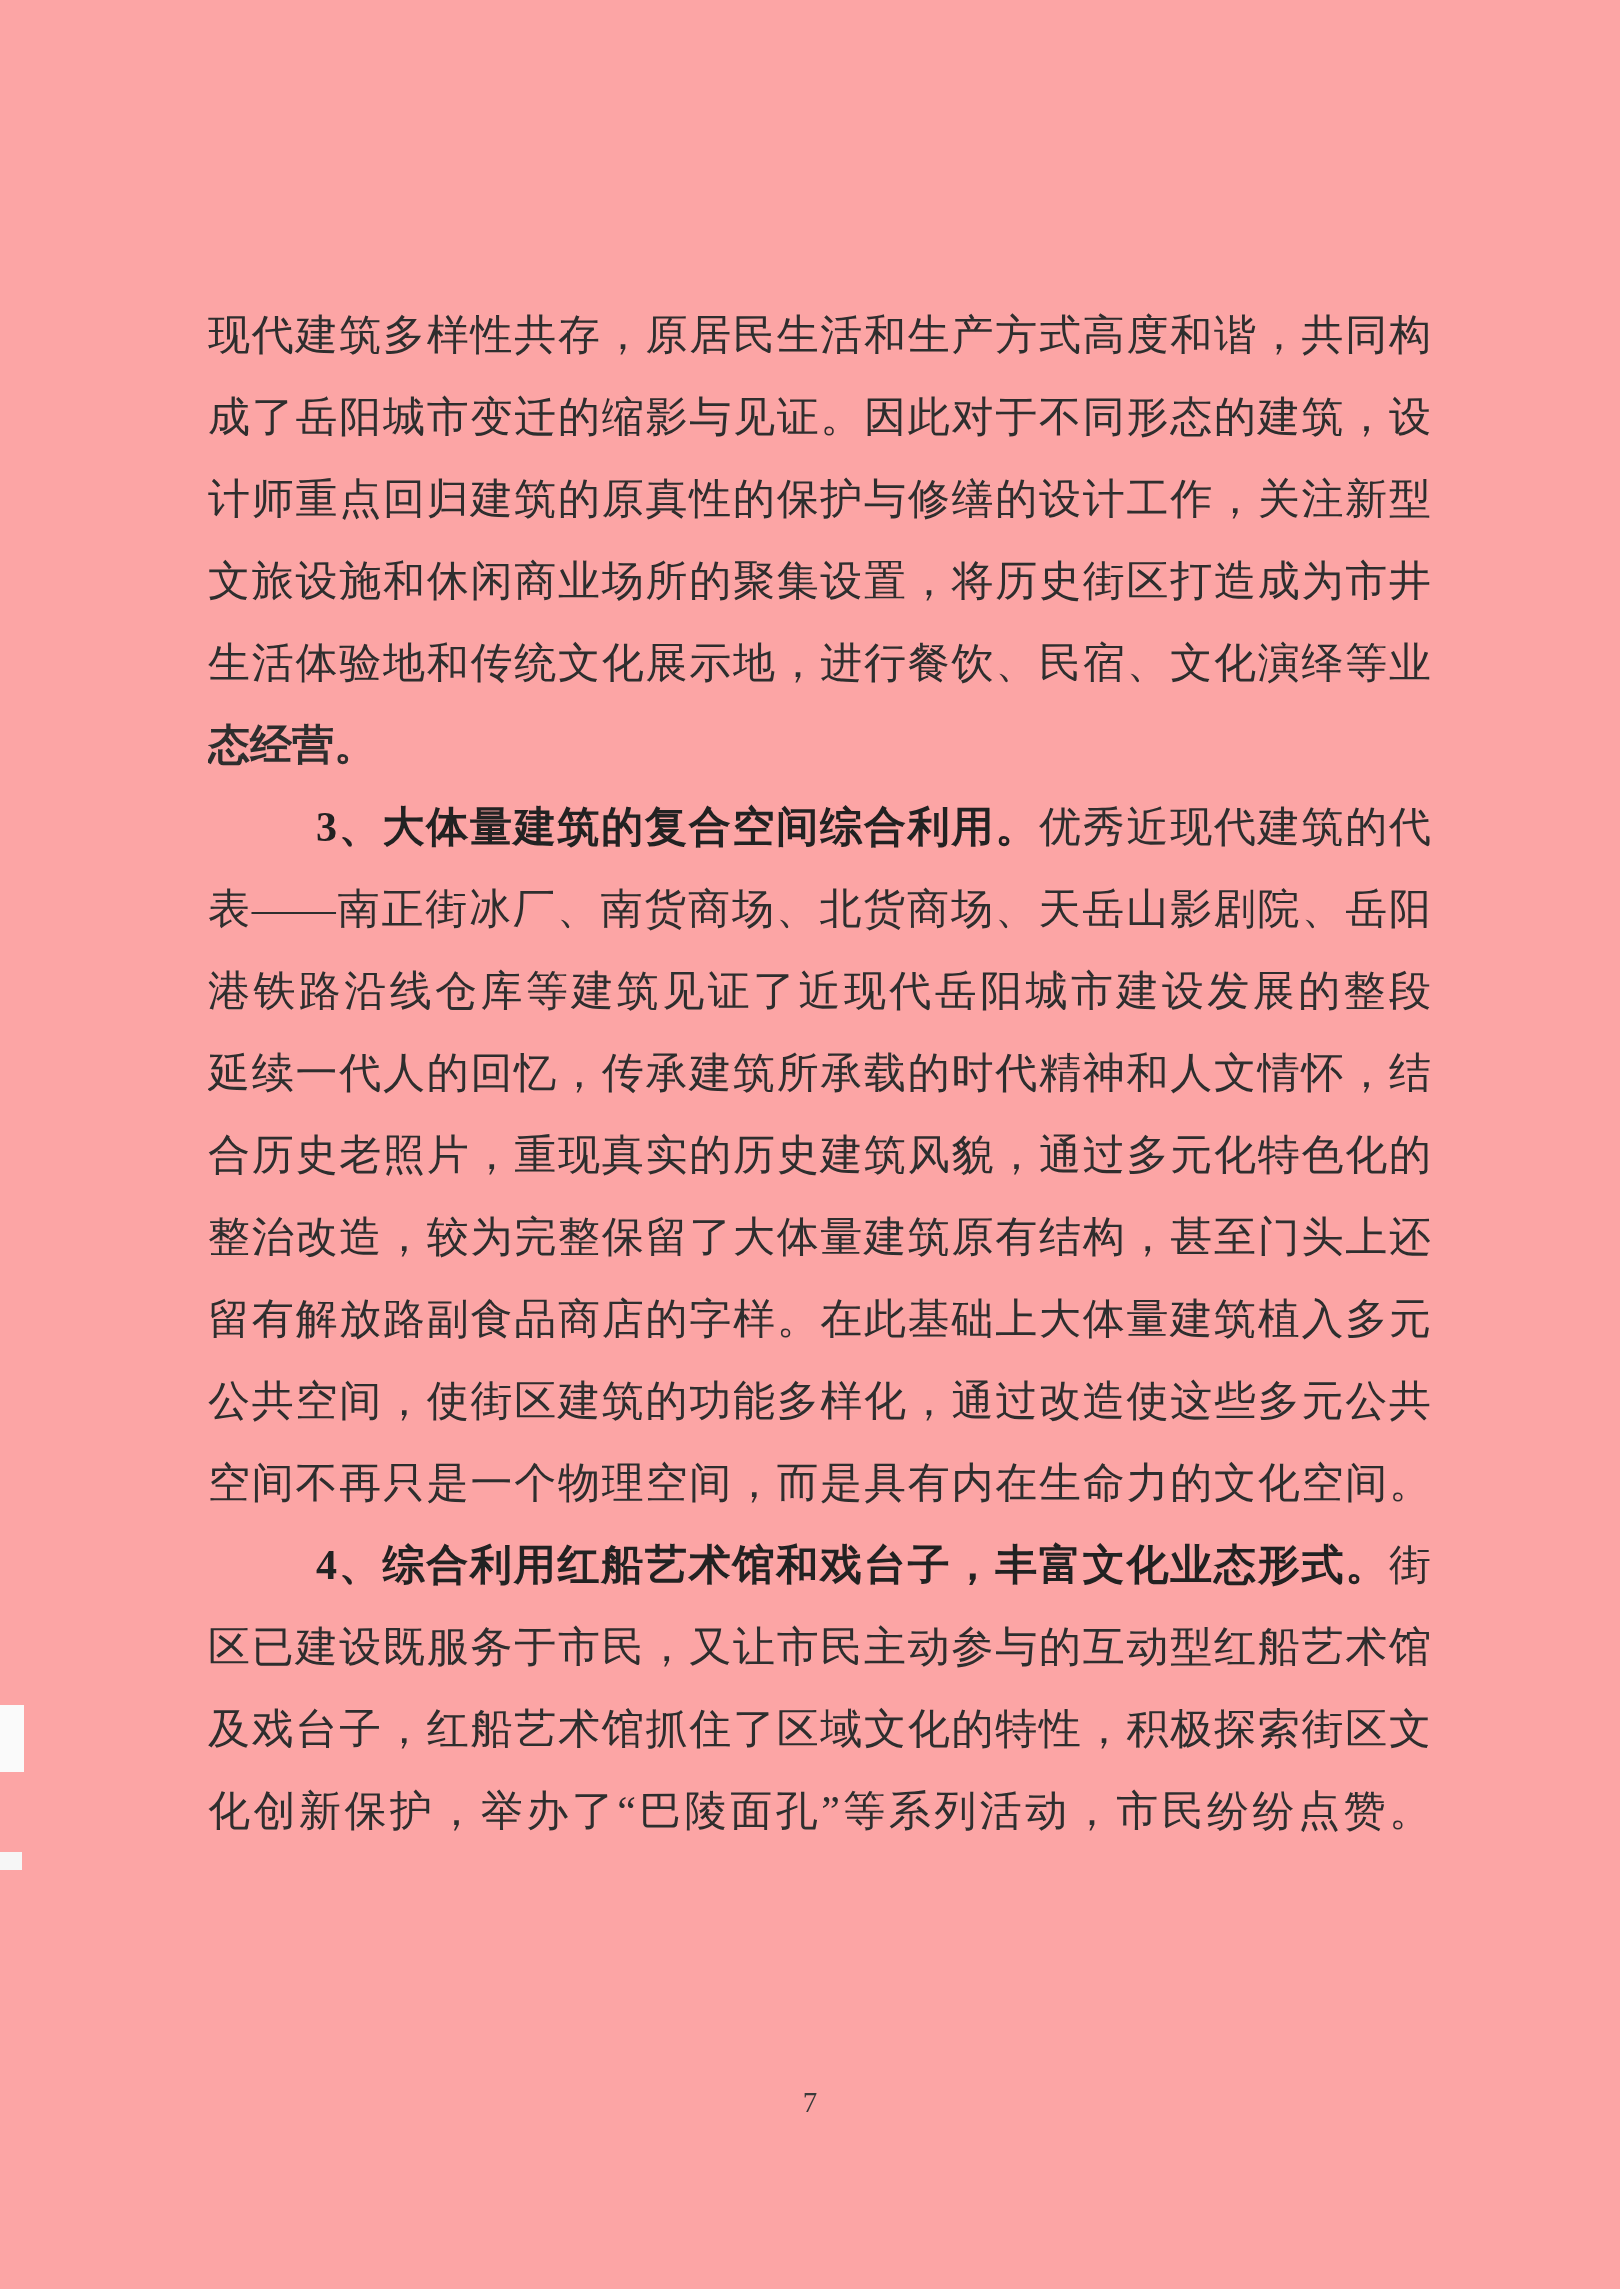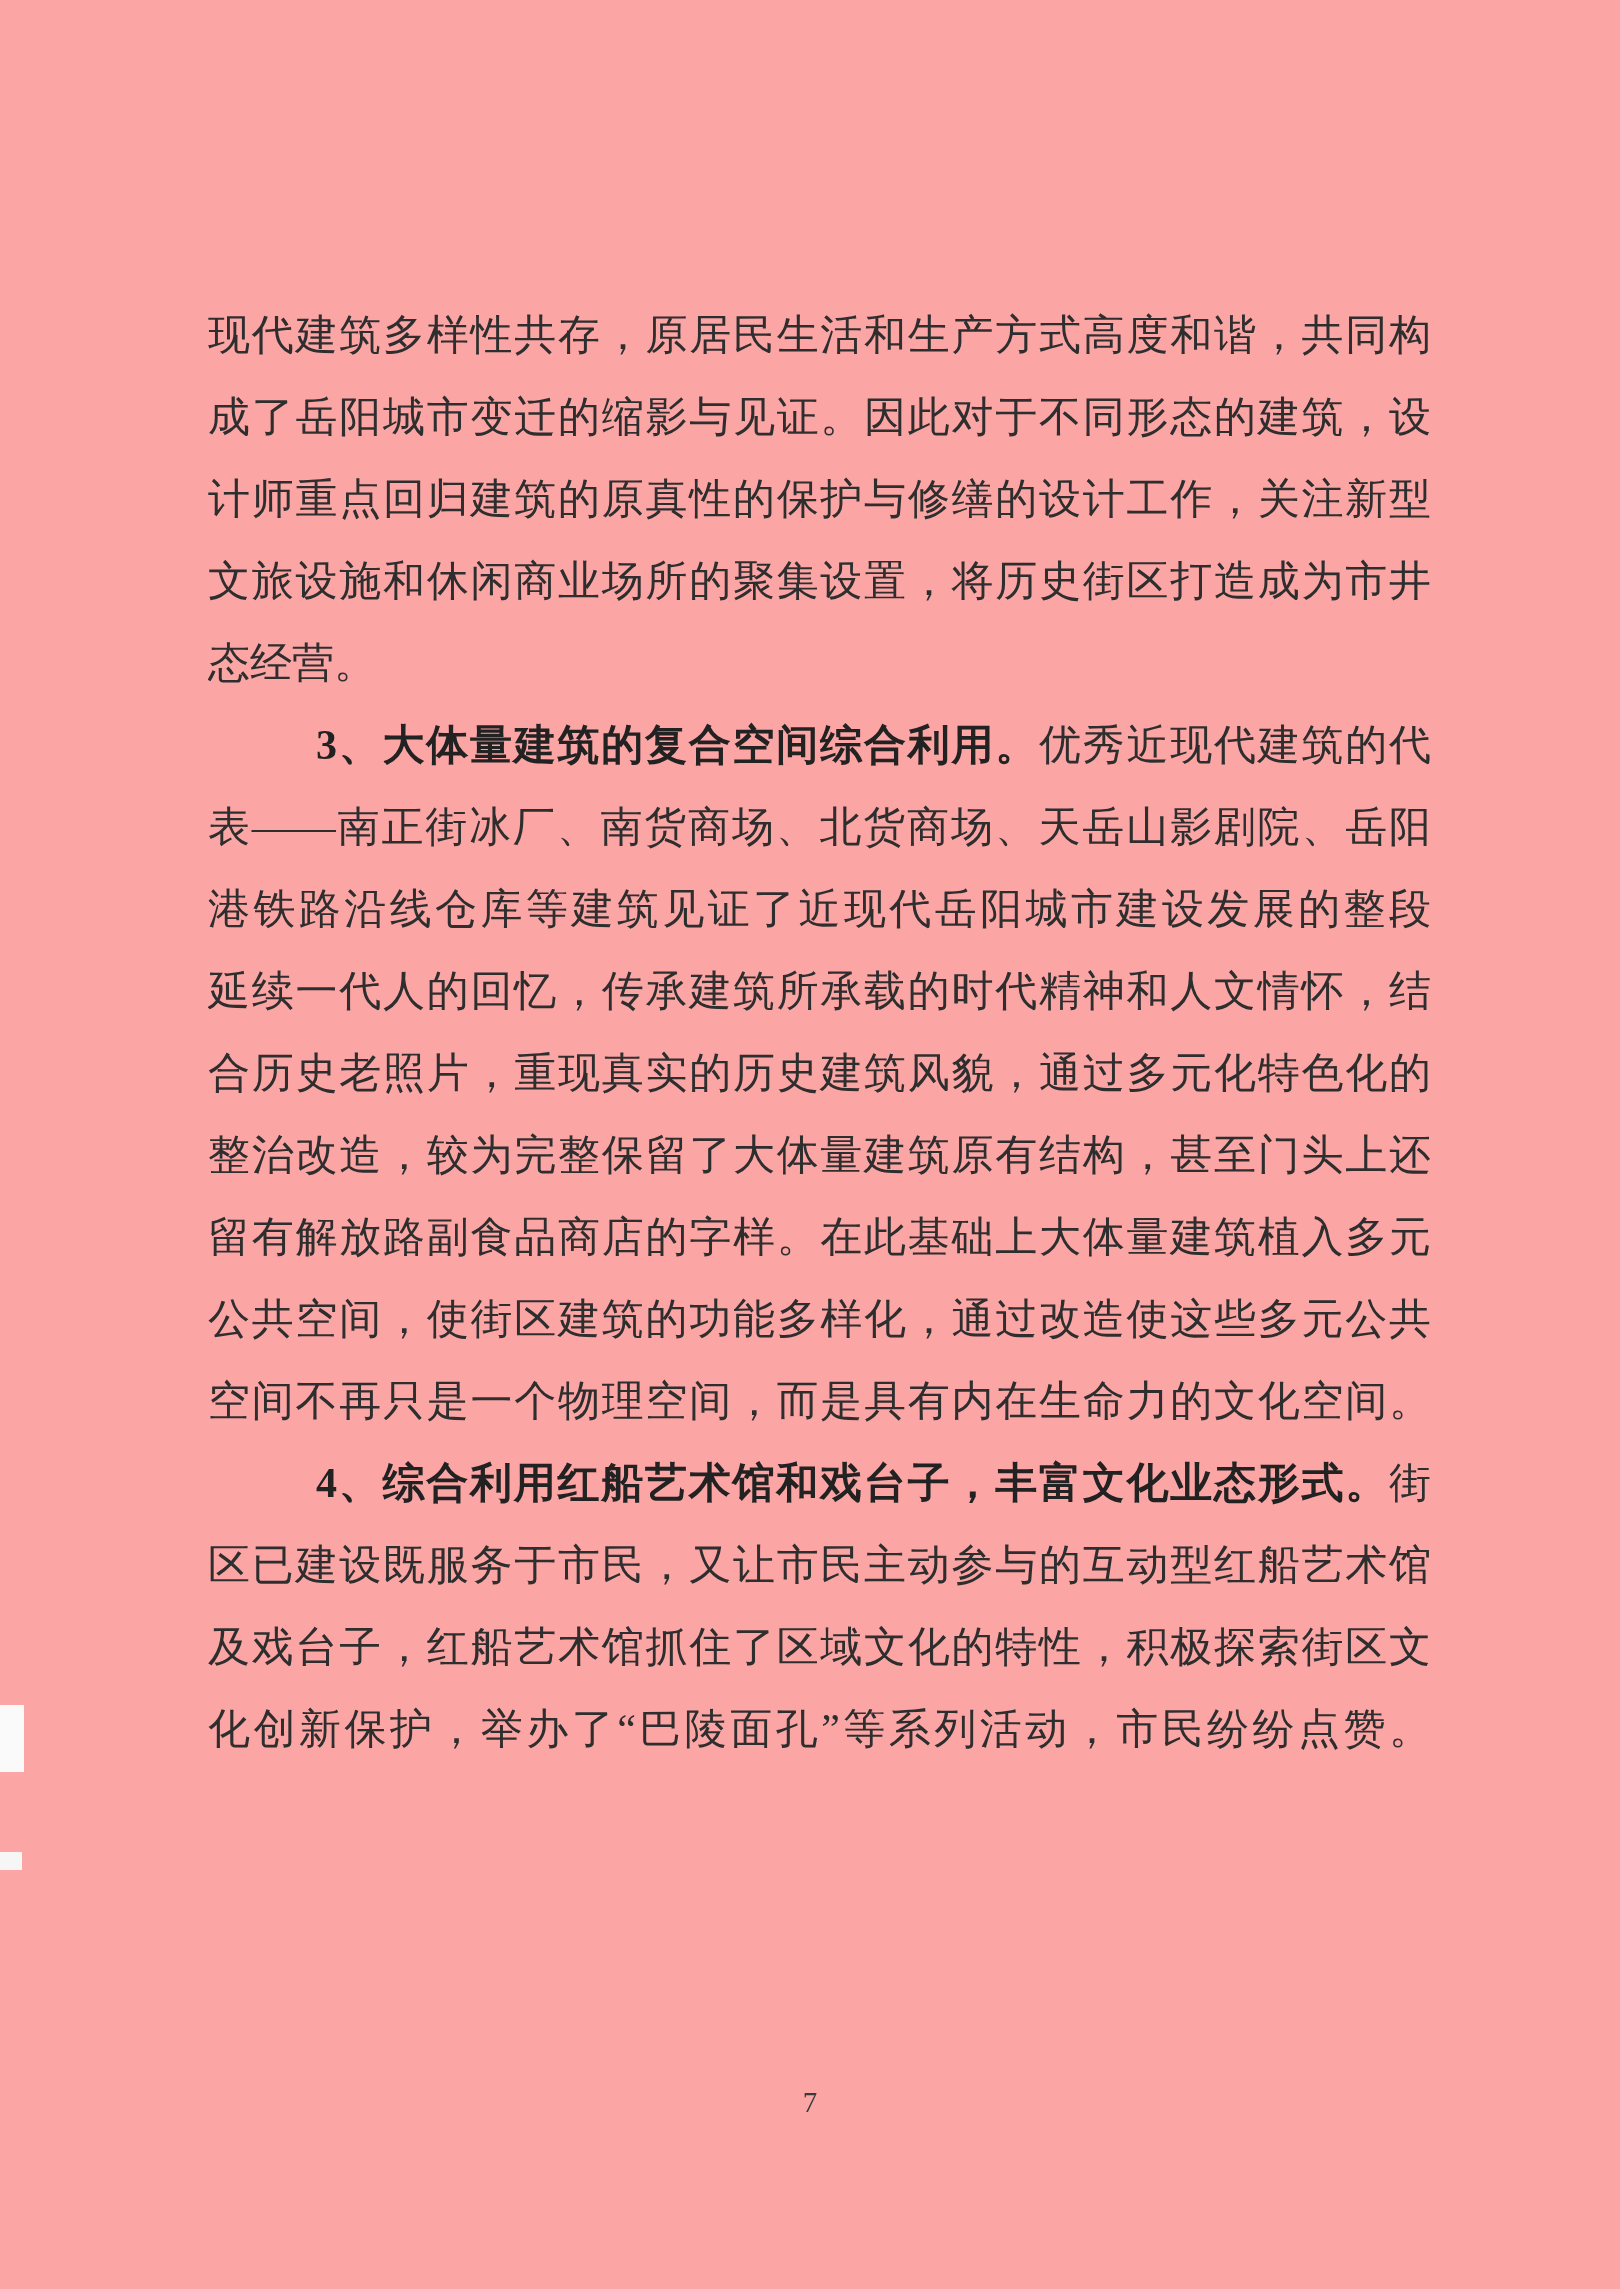--- a/index.html
+++ b/index.html
@@ -27,20 +27,21 @@
     height: 82px;
     color: #2e2e2e;
     text-align: justify;
     text-align-last: justify;
     overflow: hidden;
     white-space: normal;
   }
   .line.last {
     text-align: center;
     text-align-last: left;
+    font-weight: bold;
   }
   .line.indent {
     text-indent: 84px;
   }
   .bold {
     font-weight: bold;
     color: #222222;
     margin-left: 24px;
   }
   .page-number {
@@ -76,20 +77,21 @@
 
   <div class="scan-artifact-1"></div>
   <div class="scan-artifact-2"></div>
 
   <div class="textblock">
 
     <div class="line">现代建筑多样性共存，原居民生活和生产方式高度和谐，共同构</div>
     <div class="line">成了岳阳城市变迁的缩影与见证。因此对于不同形态的建筑，设</div>
     <div class="line">计师重点回归建筑的原真性的保护与修缮的设计工作，关注新型</div>
     <div class="line">文旅设施和休闲商业场所的聚集设置，将历史街区打造成为市井</div>
+    <div class="line">生活体验地和传统文化展示地，进行餐饮、民宿、文化演绎等业</div>
     <div class="line last">态经营。</div>
 
     <div class="line indent"><span class="bold">3、大体量建筑的复合空间综合利用。</span><span>优秀近现代建筑的代</span></div>
 
     <div class="line">表——南正街冰厂、南货商场、北货商场、天岳山影剧院、岳阳</div>
     <div class="line">港铁路沿线仓库等建筑见证了近现代岳阳城市建设发展的整段</div>
     <div class="line">延续一代人的回忆，传承建筑所承载的时代精神和人文情怀，结</div>
     <div class="line">合历史老照片，重现真实的历史建筑风貌，通过多元化特色化的</div>
     <div class="line">整治改造，较为完整保留了大体量建筑原有结构，甚至门头上还</div>
     <div class="line">留有解放路副食品商店的字样。在此基础上大体量建筑植入多元</div>

